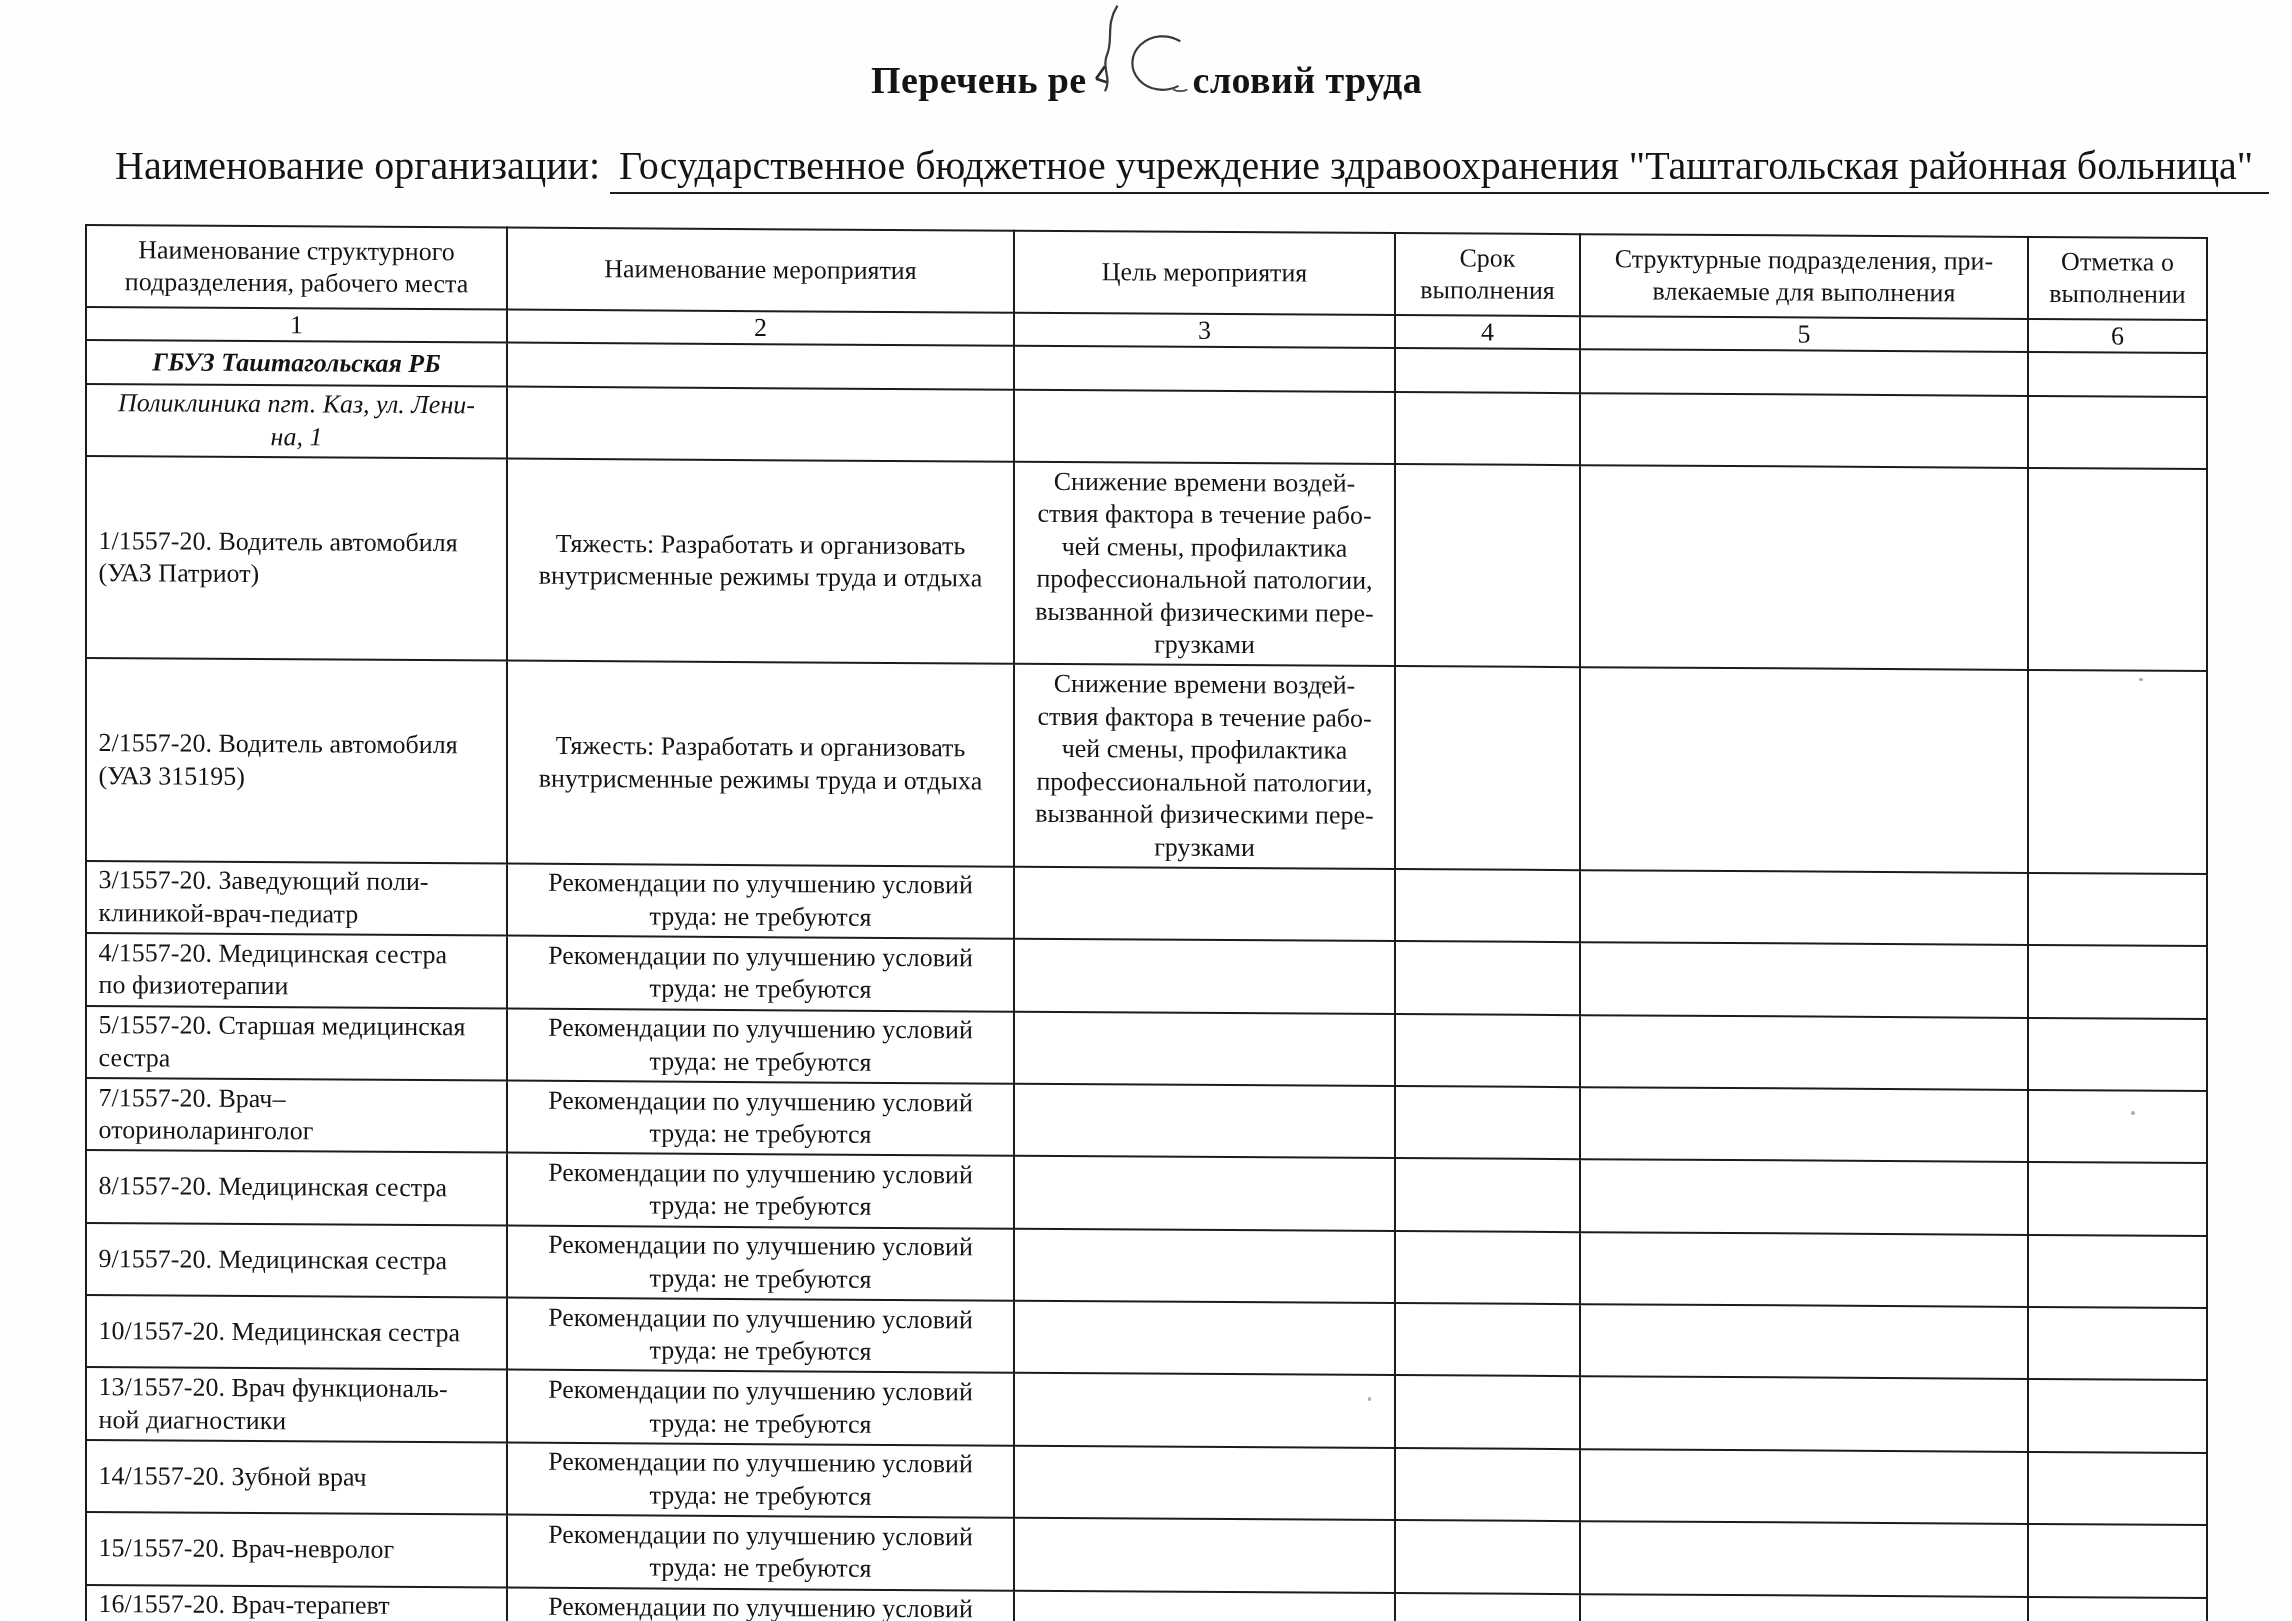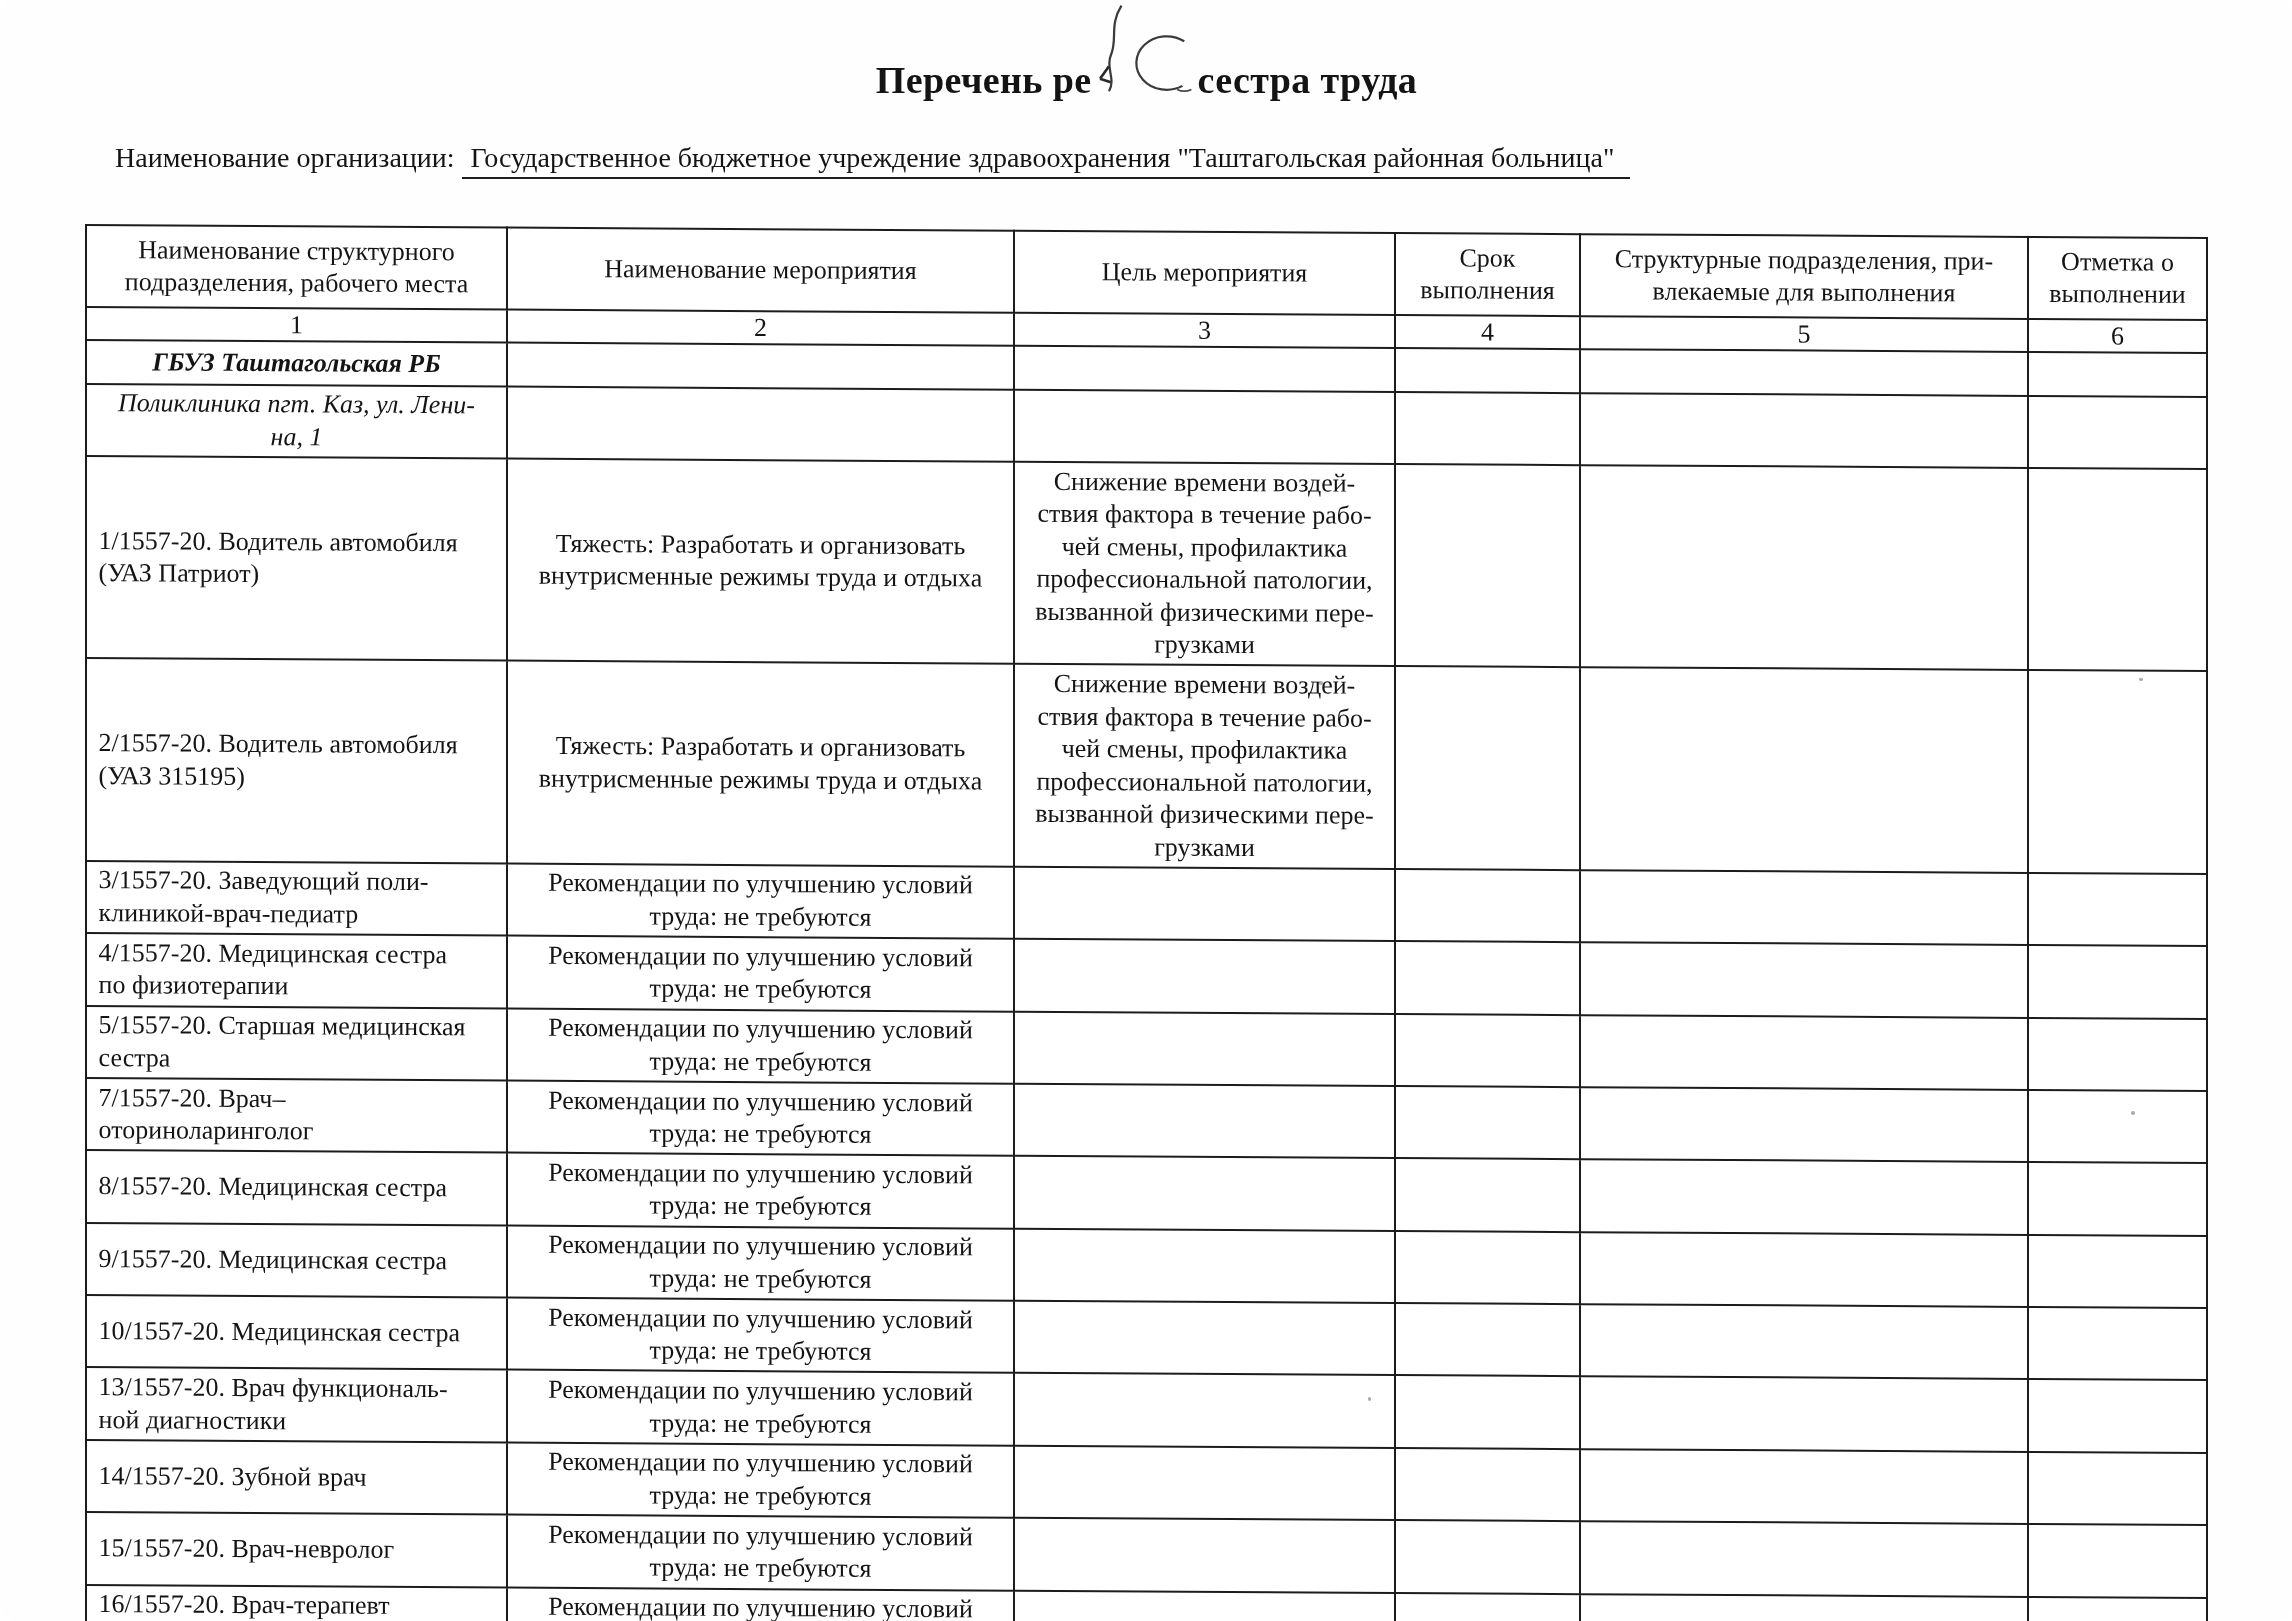--- a/index.html
+++ b/index.html
@@ -17,21 +17,21 @@
     display:flex; justify-content:center; align-items:baseline;
     font-weight:bold; font-size:38px; letter-spacing:0.4px;
     white-space:nowrap;
   }
   .crease { position:relative; display:inline-block; }
   .crease svg { overflow:visible; display:block; }
 
   
   .org-line {
     position:absolute; top:142px; left:115px;
-    font-size:28px; white-space:nowrap;
+    font-size:40px; white-space:nowrap;
   }
   .org-value {
     border-bottom:2.7px solid #1d1d1d;
     padding:0 16px 3.6px 9px;
   }
 
   
   .tbl-wrap {
     position:absolute; left:85px; top:224px;
     transform:skewY(0.35deg); transform-origin:left top;
@@ -75,21 +75,21 @@
           <path d="M34,-52 C20,-30 30,-14 22,4 C16,18 28,30 20,44" fill="none" stroke="#3a3a3a" stroke-width="2.5"></path>
           <path d="M10,30 L20,16 M10,30 L22,34" fill="none" stroke="#2a2a2a" stroke-width="3"></path>
         </svg>
       </span>
       <span class="crease">
         <svg width="54" height="41" viewBox="0 0 60 46">
           <path d="M46,-12 A34,30 0 1 0 44,38" fill="none" stroke="#3a3a3a" stroke-width="2.5"></path>
           <path d="M38,42 q8,4 16,0" fill="none" stroke="#4a4a4a" stroke-width="2"></path>
         </svg>
       </span>
-      <span>сестра труда</span>
+      <span>словий труда</span>
   </div>
 
   <div class="org-line">
     <span>Наименование организации:</span>
     <span class="org-value">Государственное бюджетное учреждение здравоохранения "Таштагольская районная больница"</span>
   </div>
 
   <div class="tbl-wrap">
     <table>
       <colgroup>

